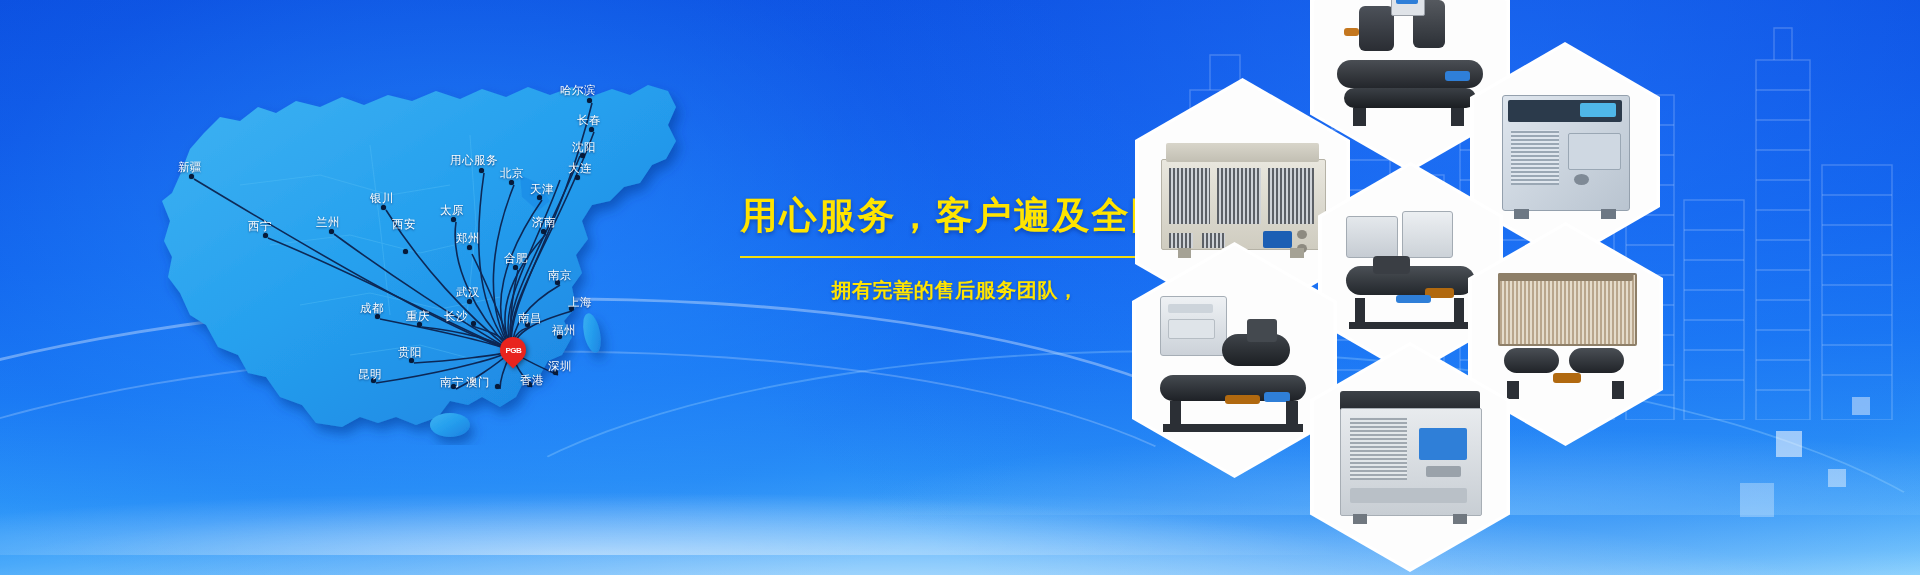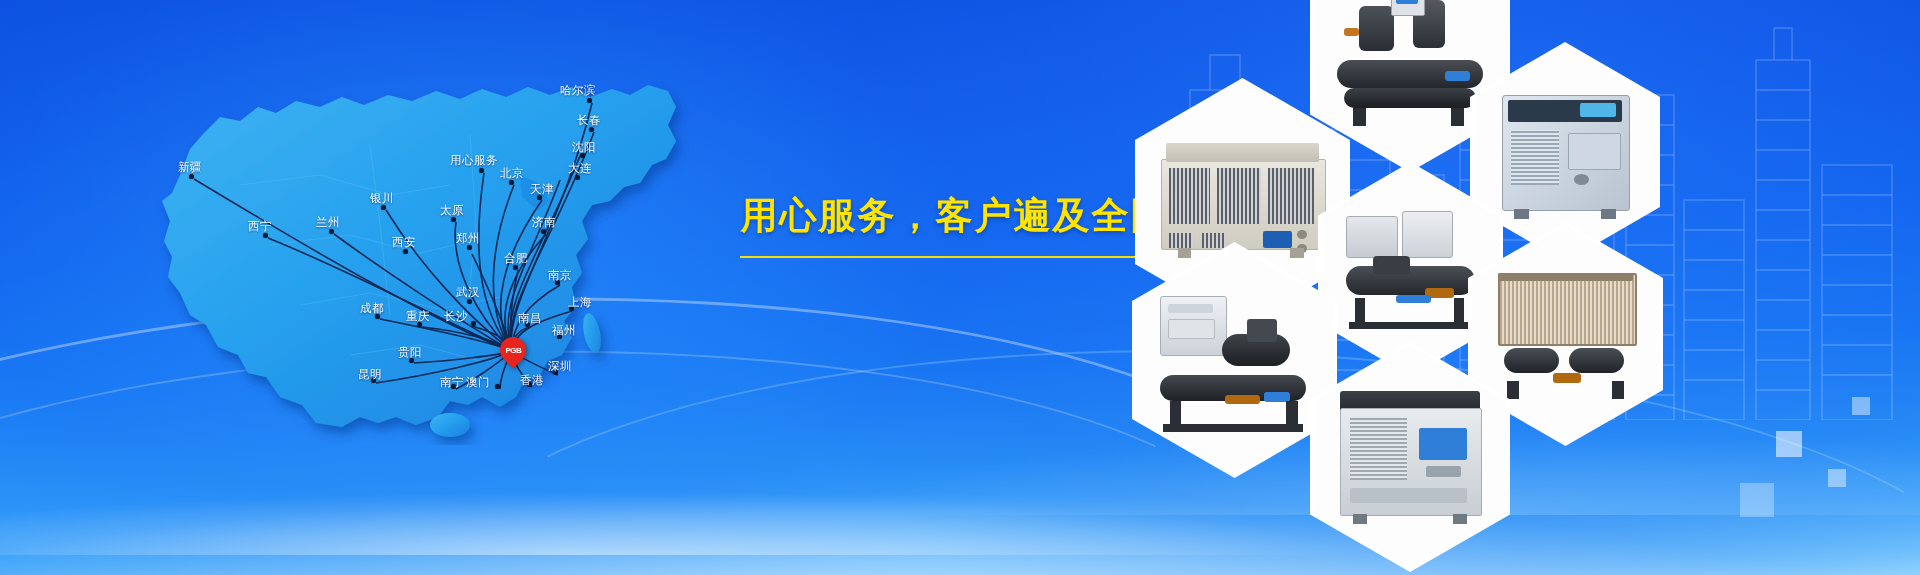--- a/index.html
+++ b/index.html
@@ -228,21 +228,21 @@
     <div class="city" style="left:452px;top:117px">沈阳</div>
     <div class="city" style="left:330px;top:130px">用心服务</div>
     <div class="city" style="left:380px;top:143px">北京</div>
     <div class="city" style="left:448px;top:138px">大连</div>
     <div class="city" style="left:410px;top:159px">天津</div>
     <div class="city" style="left:250px;top:168px">银川</div>
     <div class="city" style="left:196px;top:192px">兰州</div>
     <div class="city" style="left:320px;top:180px">太原</div>
     <div class="city" style="left:412px;top:192px">济南</div>
     <div class="city" style="left:128px;top:196px">西宁</div>
-    <div class="city" style="left:272px;top:212px">西安</div>
+    <div class="city" style="left:272px;top:194px">西安</div>
     <div class="city" style="left:336px;top:208px">郑州</div>
     <div class="city" style="left:384px;top:228px">合肥</div>
     <div class="city" style="left:428px;top:245px">南京</div>
     <div class="city" style="left:448px;top:272px">上海</div>
     <div class="city" style="left:336px;top:262px">武汉</div>
     <div class="city" style="left:240px;top:278px">成都</div>
     <div class="city" style="left:286px;top:286px">重庆</div>
     <div class="city" style="left:324px;top:286px">长沙</div>
     <div class="city" style="left:398px;top:288px">南昌</div>
     <div class="city" style="left:432px;top:300px">福州</div>
@@ -256,20 +256,21 @@
     <div class="hub" style="left:380px;top:312px">
       <div class="pin">
           <span>PGB</span>
         </div>
     </div>
   </div>
 
   <div class="textblock">
     <div class="headline">用心服务，客户遍及全国</div>
     <div class="rule"></div>
+    <div class="sub">拥有完善的售后服务团队，</div>
   </div>
 
   <div class="hexes">
 
     <div class="hex" style="--w:215px;--h:248px;left:-15px;top:88px;">
       <div class="inner">
         <div class="machine">
           <div class="body-box" style="left:2%;top:22%;width:96%;height:58%;background:linear-gradient(180deg,#e9e7de,#cfccc0);border:1px solid #b5b2a6;"></div>
           <div class="body-box" style="left:5%;top:12%;width:90%;height:12%;background:linear-gradient(180deg,#d8d5ca,#c2bfb3);"></div>
           <div class="grill" style="left:7%;top:28%;width:24%;height:36%;"></div>

